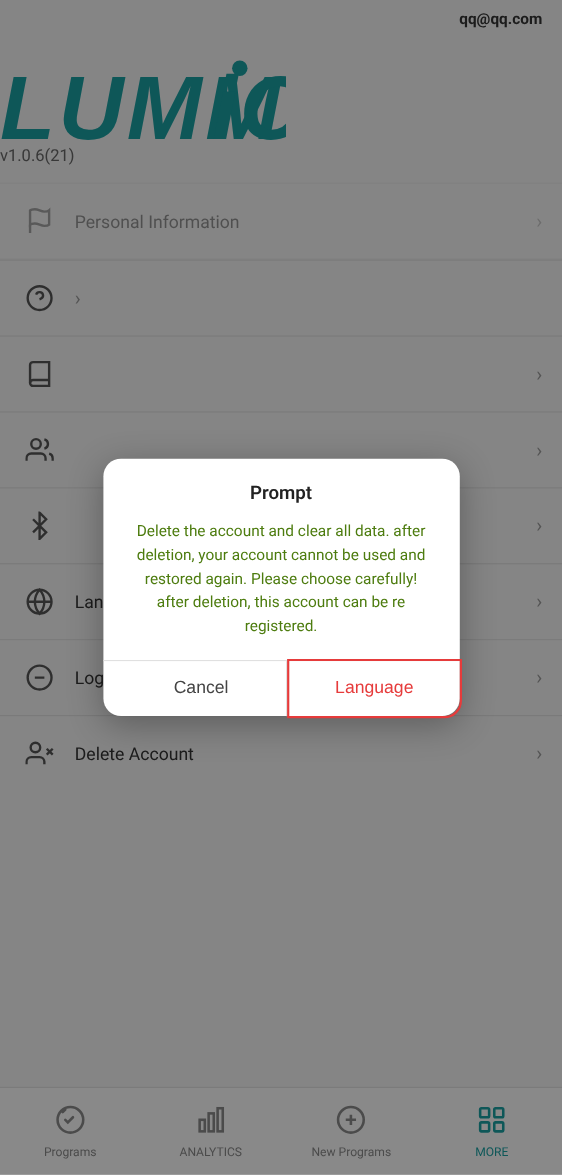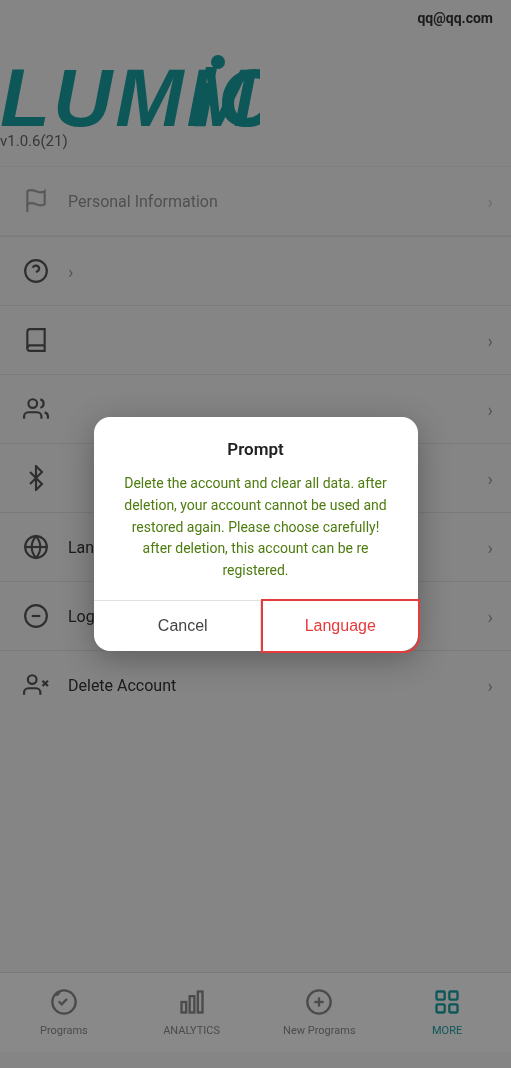--- a/index.html
+++ b/index.html
@@ -82,21 +82,21 @@
     }
 
     .menu-chevron {
       font-size: 18px;
       color: #999;
     }
 
     
     .bottom-nav {
       position: absolute;
-      bottom: 16px;
+      bottom: 0;
       left: 0;
       width: 511px;
       height: 80px;
       background: #f8f8f8;
       border-top: 1px solid #ddd;
       display: flex;
       align-items: center;
       justify-content: space-around;
     }
 

